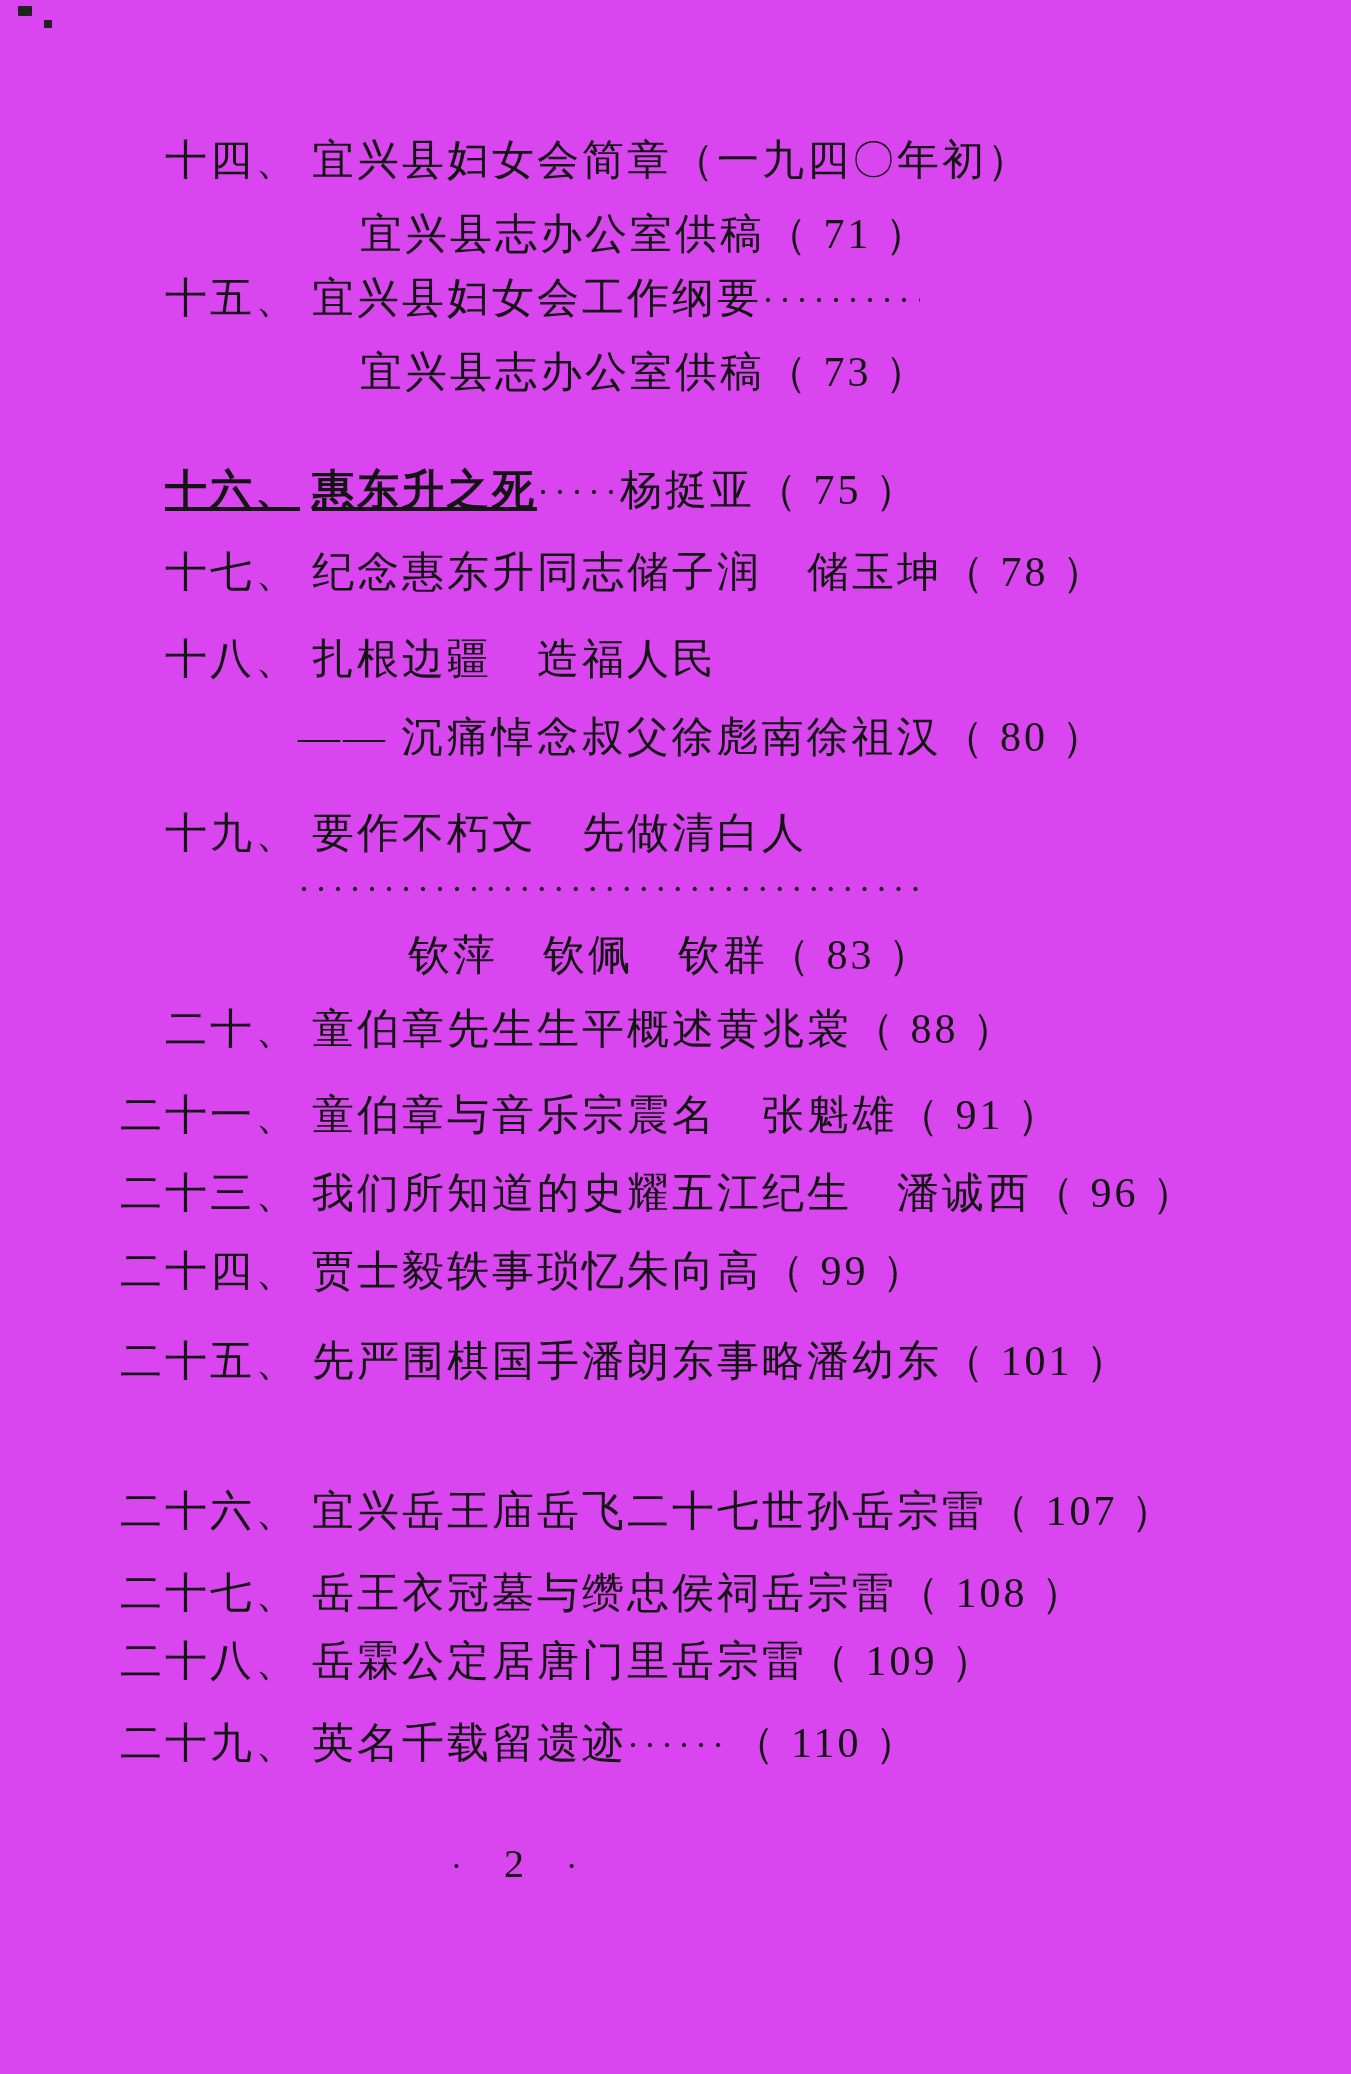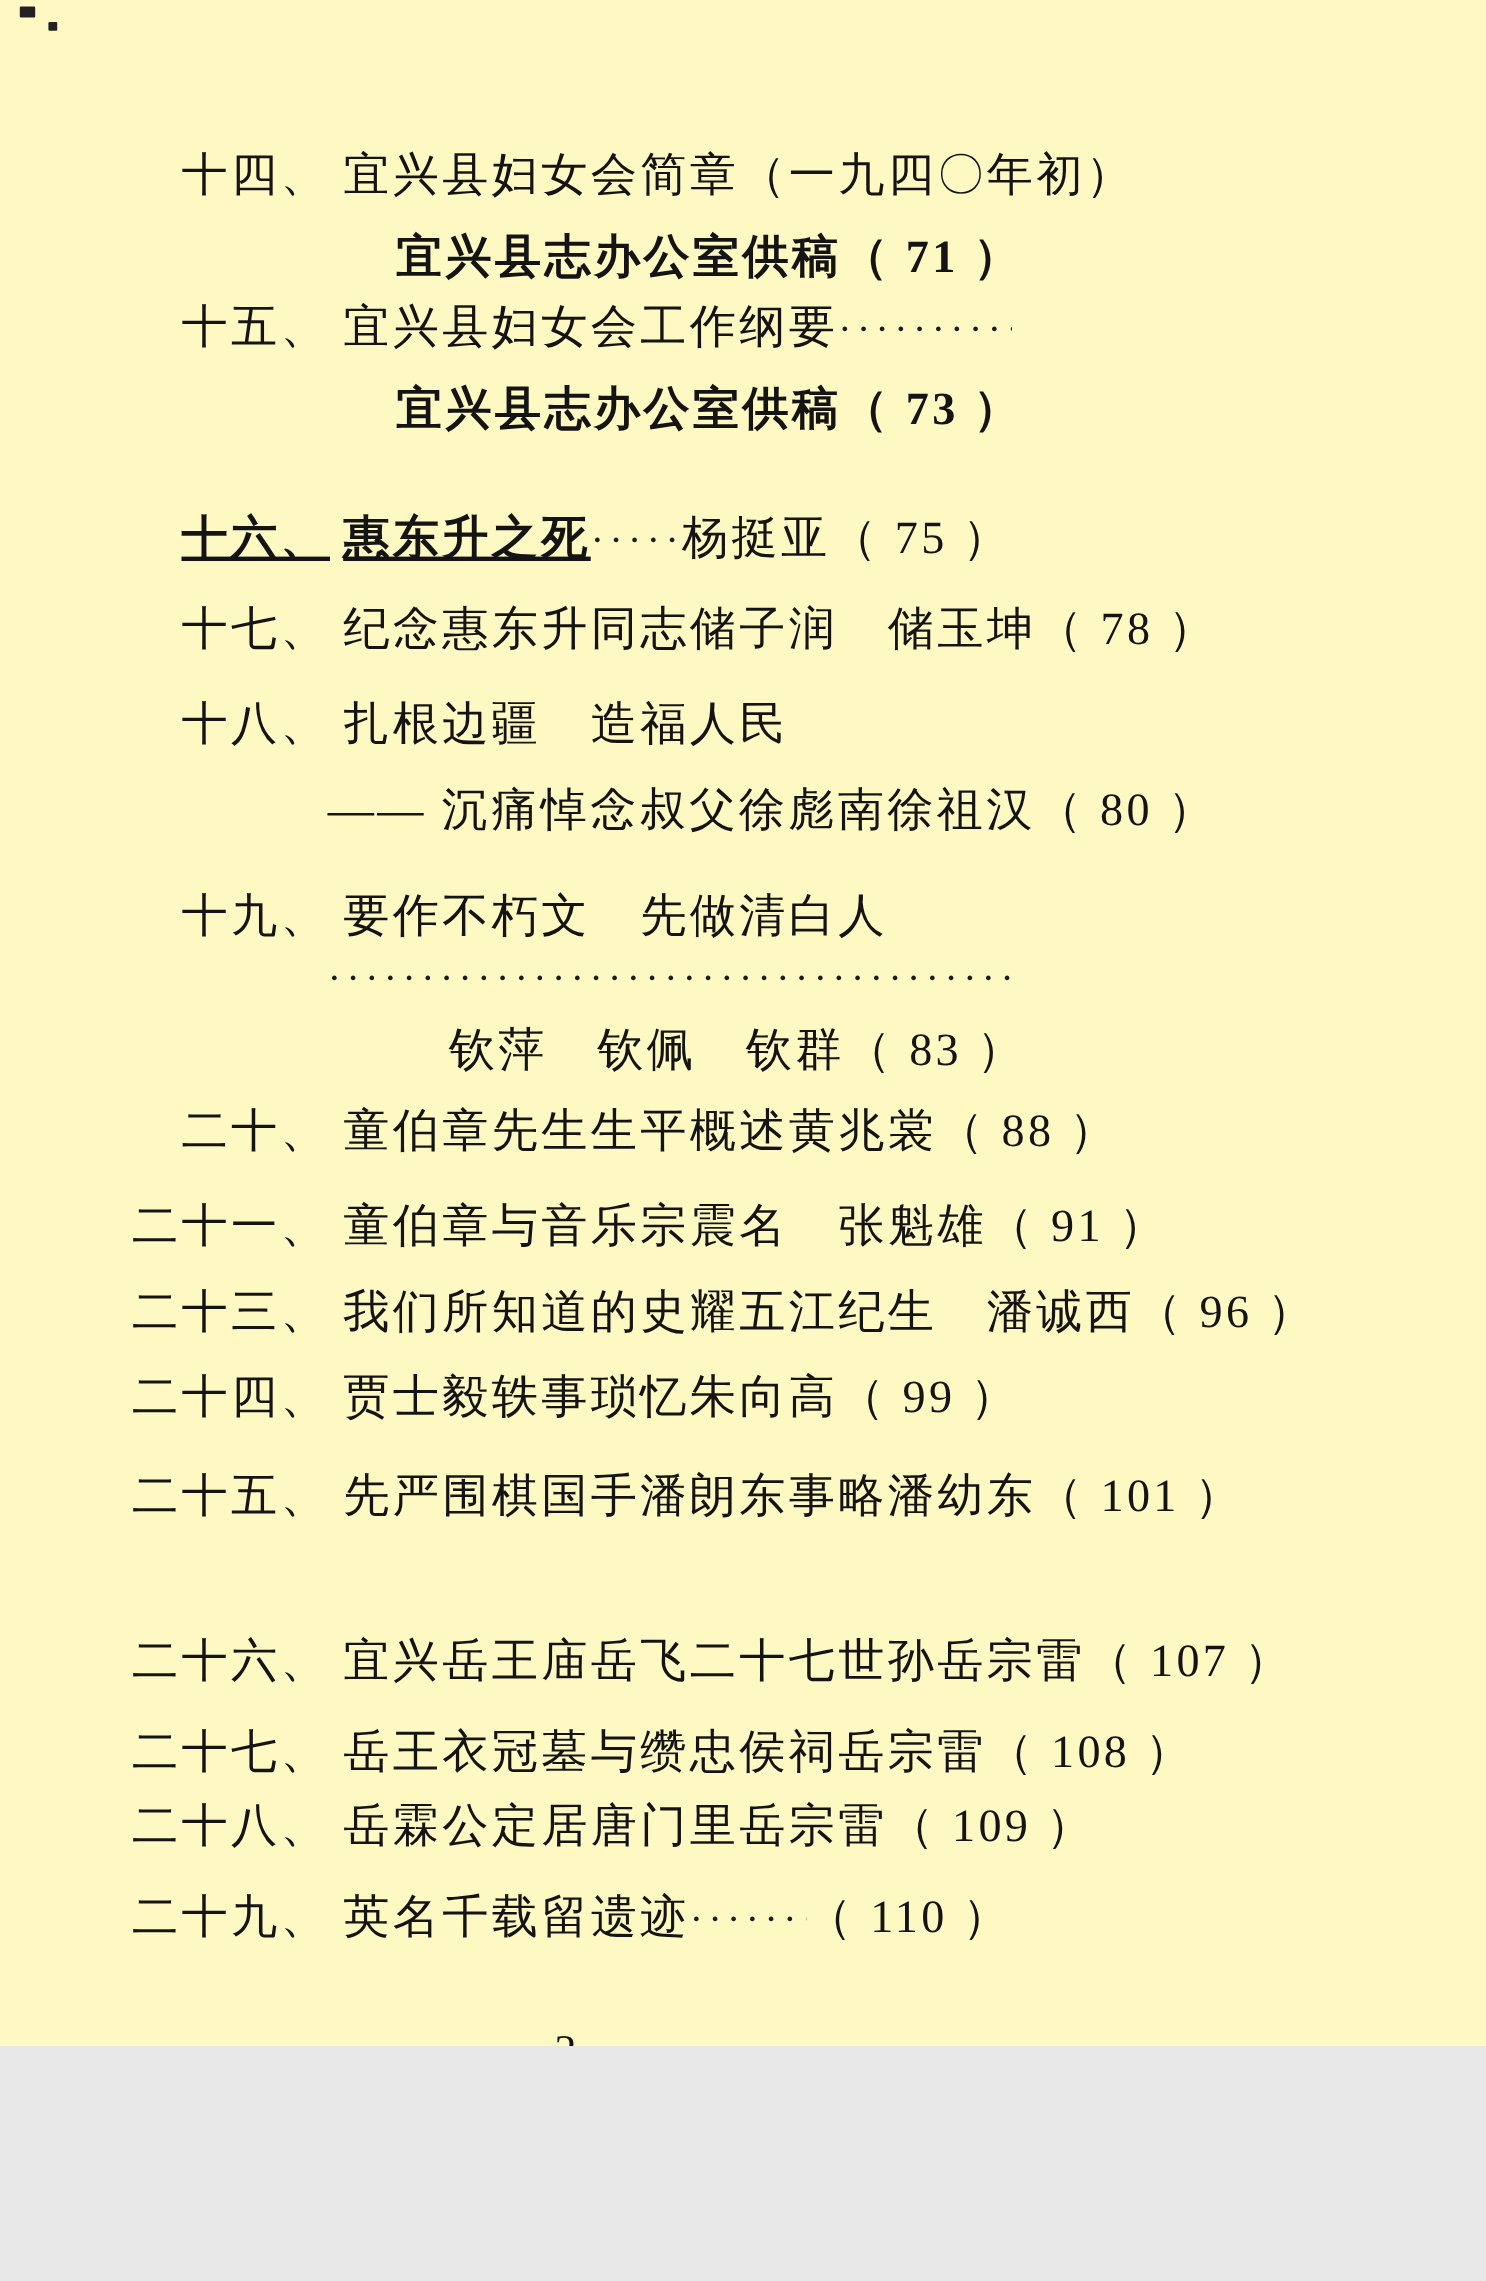--- a/index.html
+++ b/index.html
@@ -1,20 +1,20 @@
 <!DOCTYPE html>
 <html lang="zh"><head>
 <meta charset="utf-8">
 <style>
   html,body{margin:0;padding:0;background:#e8e8e8;}
   .page{
     position:relative;
-    width:1351px;height:1860px;
+    width:1351px;height:2074px;
     margin:0 auto;
-    background:#fef9c3;
+    background:#d946ef;
     color:#141414;
     font-family:"Liberation Serif","DejaVu Serif",serif;
     font-size:42px;
     overflow:hidden;
   }
   .content{
     position:absolute;
     left:108px;top:138px;
     width:812px;
   }
@@ -34,21 +34,21 @@
   .dots{
     flex:1 1 auto;
     min-width:0;
     overflow:hidden;
     white-space:nowrap;
     font-size:36px;
     letter-spacing:5px;
     color:#1c1c1c;
   }
   .bold{font-weight:bold;text-decoration:underline;}
-  .ind-cont{padding-left:252px;font-weight:bold;}
+  .ind-cont{padding-left:252px;}
   .ind-cont2{padding-left:300px;align-items:center;}
   .ind-sub{padding-left:190px;}
   .g16{margin-bottom:16px}.g20{margin-bottom:20px}.g24{margin-bottom:24px}
   .g30{margin-bottom:30px}.g34{margin-bottom:34px}.g38{margin-bottom:38px}
   .g42{margin-bottom:42px}.g46{margin-bottom:46px}.g52{margin-bottom:52px}
   .g74{margin-bottom:74px}.g106{margin-bottom:106px}
   .footer{
     display:flex;
     justify-content:center;
     align-items:baseline;

